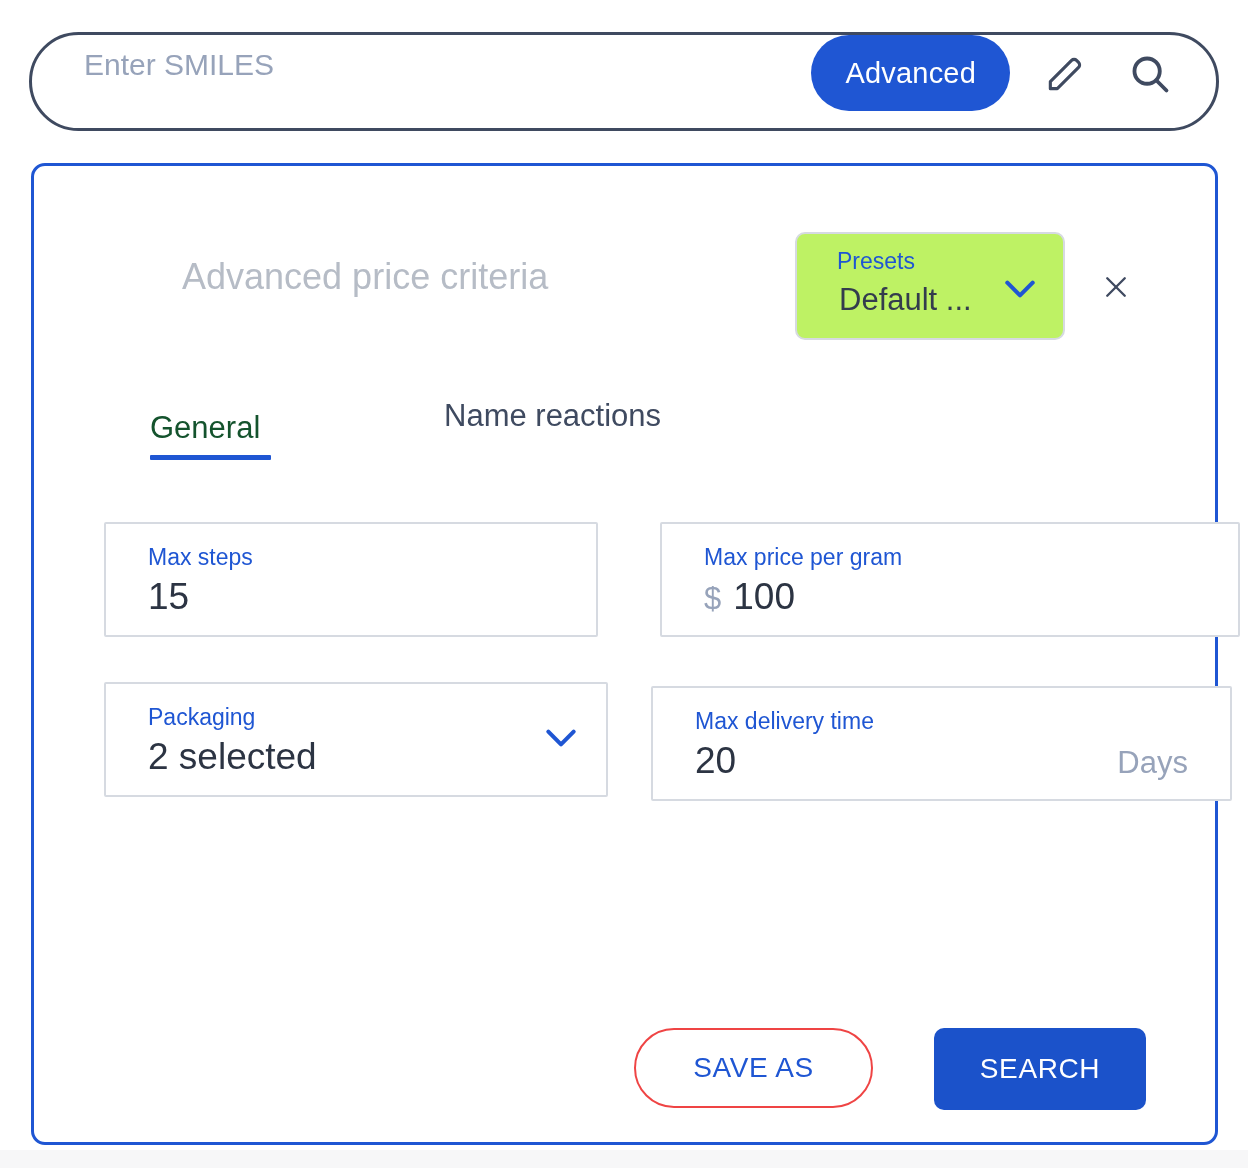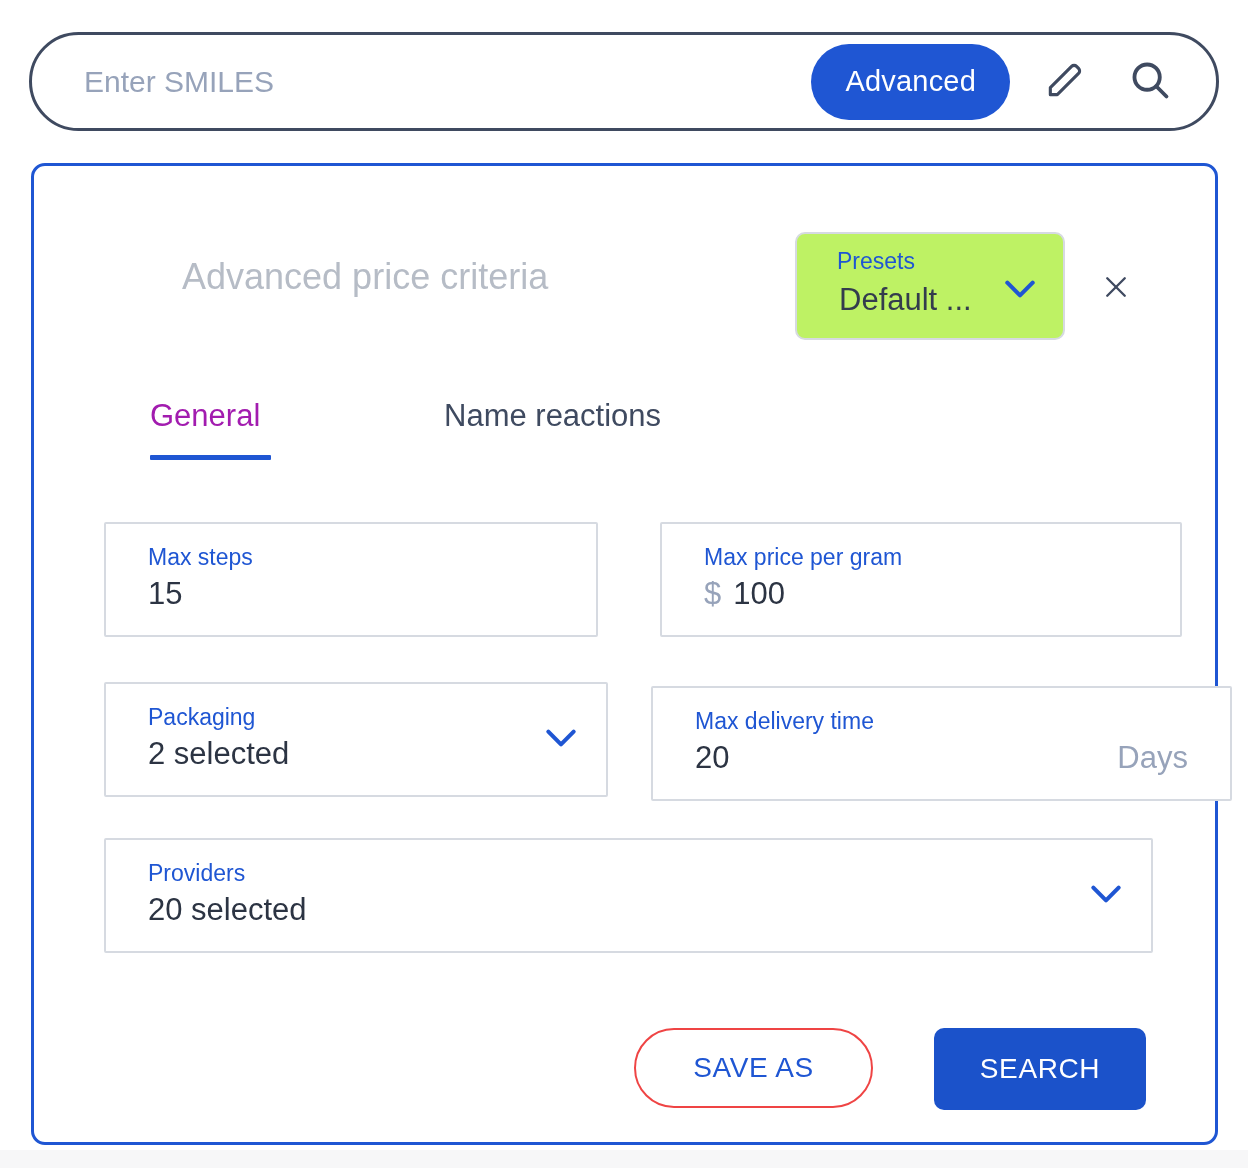--- a/index.html
+++ b/index.html
@@ -21,21 +21,20 @@
     position: absolute;
     left: 29px;
     top: 32px;
     width: 1190px;
     height: 99px;
     box-sizing: border-box;
     border: 3px solid #3f4a60;
     border-radius: 52px;
     background: #ffffff;
     display: flex;
-    align-items: center;
   }
   .smiles-input {
     flex: 1 1 auto;
     border: 0;
     outline: none;
     background: transparent;
     font-family: "Liberation Sans", sans-serif;
     font-size: 30px;
     color: #3f4a60;
     padding: 0 0 0 52px;
@@ -161,21 +160,21 @@
     top: 0;
     background: transparent;
     border: 0;
     padding: 0;
     font-family: "Liberation Sans", sans-serif;
     font-size: 31px;
     color: #3f4a60;
     cursor: pointer;
     white-space: nowrap;
   }
-  .tab.active { color: #a21caf; }
+  .tab.active { color: #14532d; margin-top: 12px; }
   .tab-underline {
     position: absolute;
     left: 116px;
     top: 57px;
     width: 121px;
     height: 5px;
     background: #1f56d3;
     border-radius: 1px;
   }
   .tab-general { left: 116px; }
@@ -207,39 +206,39 @@
     top: 52px;
     display: flex;
     align-items: baseline;
   }
   .field-prefix {
     font-size: 31px;
     color: #97a3ba;
     margin-right: 12px;
   }
   .field-value {
-    font-size: 31px;
+    font-size: 37px;
     color: #2c3443;
     white-space: nowrap;
   }
   .field-suffix {
     margin-left: auto;
     font-size: 31px;
     color: #97a3ba;
     white-space: nowrap;
   }
   .field-chevron {
     position: absolute;
     top: 50%;
     transform: translateY(-50%);
     right: 26px;
   }
 
   .f-maxsteps  { left: 70px;  top: 356px; width: 494px; height: 115px; }
-  .f-maxprice  { left: 626px; top: 356px; width: 522px; height: 115px; text-decoration: underline; }
+  .f-maxprice  { left: 626px; top: 356px; width: 580px; height: 115px; text-decoration: underline; }
   .f-packaging { left: 70px;  top: 516px; width: 504px; height: 115px; }
   .f-delivery  { left: 617px; top: 520px; width: 581px; height: 115px; }
   .f-providers { left: 70px;  top: 672px; width: 1049px; height: 115px; }
 
   
   .actions {
     position: absolute;
     left: 0;
     right: 0;
     bottom: 34px;
@@ -370,31 +369,20 @@
   </div>
 
   <div class="field f-delivery">
     <span class="field-label">Max delivery time</span>
     <div class="field-value-row">
       <span class="field-value">20</span>
       <span class="field-suffix">Days</span>
     </div>
   </div>
 
-  <div class="field selectable f-providers">
-    <span class="field-label">Providers</span>
-    <div class="field-value-row">
-      <span class="field-value">20 selected</span>
-    </div>
-    <span class="field-chevron">
-      <svg width="38" height="26" viewBox="0 0 24 16" fill="none" stroke="#1f56d3" stroke-width="2.6" stroke-linecap="round" stroke-linejoin="round">
-        <polyline points="4,4 12,12 20,4"></polyline>
-      </svg>
-    </span>
-  </div>
 
   <div class="actions">
     <button class="btn-saveas">SAVE AS</button>
     <button class="btn-search">SEARCH</button>
   </div>
 </div>
 
 <div class="page-bg-strip"></div>
 
 </body></html>

